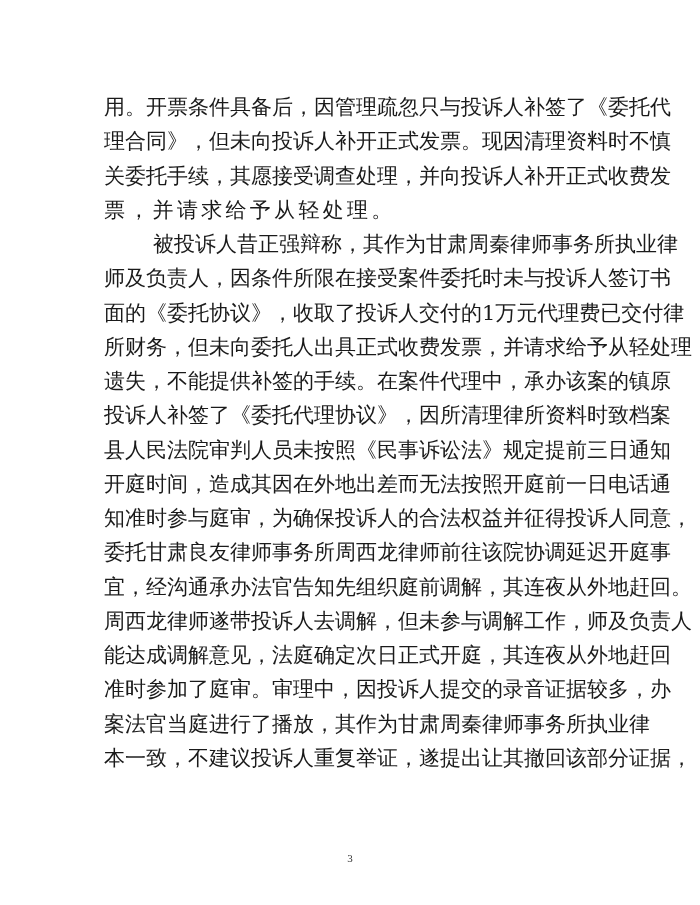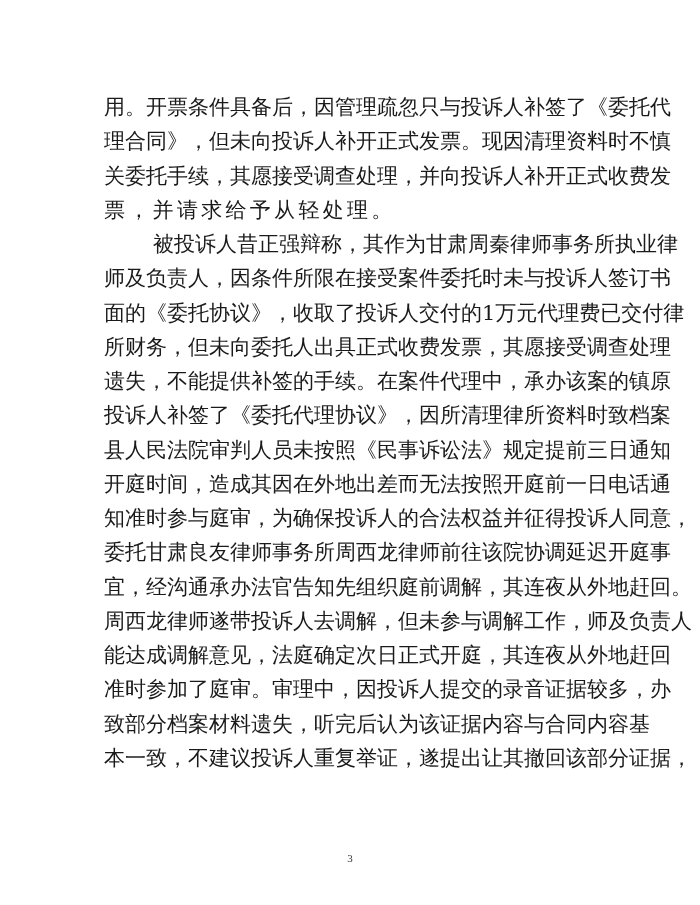--- a/index.html
+++ b/index.html
@@ -60,28 +60,28 @@
 
 <div class="page">
   <div class="body-text">
     <div class="line">用。开票条件具备后，因管理疏忽只与投诉人补签了《委托代</div>
     <div class="line">理合同》，但未向投诉人补开正式发票。现因清理资料时不慎</div>
     <div class="line">关委托手续，其愿接受调查处理，并向投诉人补开正式收费发</div>
     <div class="line last-line">票，并请求给予从轻处理。</div>
     <div class="line indent">被投诉人昔正强辩称，其作为甘肃周秦律师事务所执业律</div>
     <div class="line">师及负责人，因条件所限在接受案件委托时未与投诉人签订书</div>
     <div class="line">面的《委托协议》，收取了投诉人交付的1万元代理费已交付律</div>
-    <div class="line">所财务，但未向委托人出具正式收费发票，其愿接受调查处理</div>
+    <div class="line">所财务，但未向委托人出具正式收费发票，并请求给予从轻处理</div>
     <div class="line">遗失，不能提供补签的手续。在案件代理中，承办该案的镇原</div>
     <div class="line">投诉人补签了《委托代理协议》，因所清理律所资料时致档案</div>
     <div class="line">县人民法院审判人员未按照《民事诉讼法》规定提前三日通知</div>
     <div class="line">开庭时间，造成其因在外地出差而无法按照开庭前一日电话通</div>
     <div class="line">知准时参与庭审，为确保投诉人的合法权益并征得投诉人同意，</div>
     <div class="line">委托甘肃良友律师事务所周西龙律师前往该院协调延迟开庭事</div>
     <div class="line">宜，经沟通承办法官告知先组织庭前调解，其连夜从外地赶回。</div>
     <div class="line">周西龙律师遂带投诉人去调解，但未参与调解工作，师及负责人</div>
     <div class="line">能达成调解意见，法庭确定次日正式开庭，其连夜从外地赶回</div>
     <div class="line">准时参加了庭审。审理中，因投诉人提交的录音证据较多，办</div>
-    <div class="line">致部分档案材料遗失，听完后认为该证据内容与合同内容基</div>
+    <div class="line">案法官当庭进行了播放，其作为甘肃周秦律师事务所执业律</div>
     <div class="line">本一致，不建议投诉人重复举证，遂提出让其撤回该部分证据，</div>
   </div>
   <div class="page-number">3</div>
 </div>
 
 </body></html>

